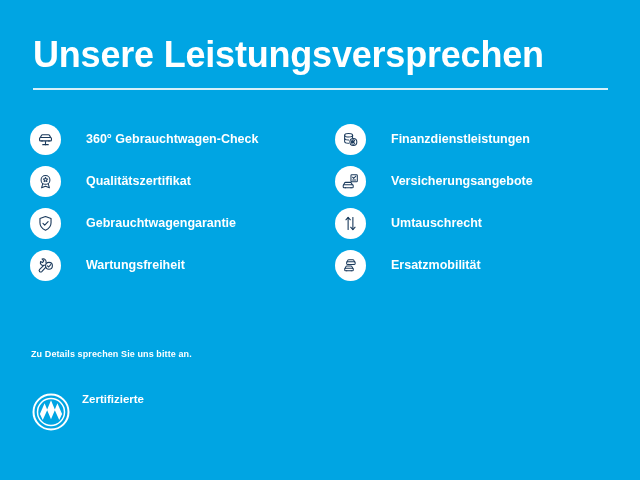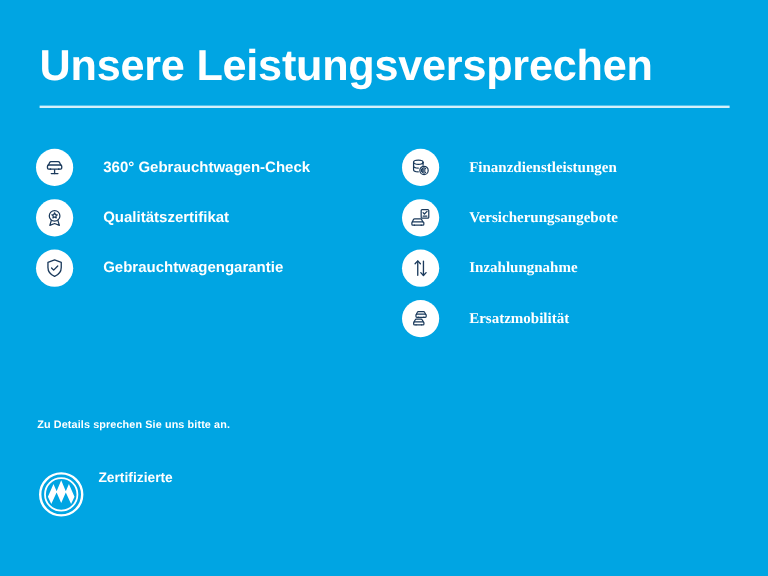--- a/index.html
+++ b/index.html
@@ -51,21 +51,21 @@
     left: 0;
     top: 118px;
     width: 640px;
   }
   .promise-col {
     position: absolute;
     top: 0;
     width: 300px;
   }
   .promise-col.left  { left: 30px; }
-  .promise-col.right { left: 335px; font-family: Liberation Serif, serif; }
+  .promise-col.right { left: 335px; }
 
   .promise-item {
     position: relative;
     height: 42px;
     display: flex;
     align-items: center;
   }
   .promise-icon {
     flex: 0 0 auto;
     width: 31px;
@@ -169,20 +169,31 @@
       <div class="promise-item">
         <div class="promise-icon">
           <svg viewBox="0 0 24 24" fill="none" stroke="#1b3a5c" stroke-width="1.4" stroke-linecap="round" stroke-linejoin="round">
             <path d="M12 3.2l7 2.6v5.4c0 4.3-2.9 7.6-7 9.4-4.1-1.8-7-5.1-7-9.4V5.8z"></path>
             <path d="M8.8 11.8l2.2 2.2 4.3-4.4"></path>
           </svg>
         </div>
         <div class="promise-label">Gebrauchtwagengarantie</div>
       </div>
 
+      <div class="promise-item">
+        <div class="promise-icon">
+          <svg viewBox="0 0 24 24" fill="none" stroke="#1b3a5c" stroke-width="1.4" stroke-linecap="round" stroke-linejoin="round">
+            <path d="M12.6 8.3a3.6 3.6 0 0 0-4.9-4.4L9.9 6 8.4 8.3 5.7 7.1a3.6 3.6 0 0 0 4.7 4.6"></path>
+            <path d="M10.2 11.5L4.6 17a1.9 1.9 0 1 0 2.7 2.7l5.2-5.6"></path>
+            <circle cx="16.4" cy="12.4" r="4.3"></circle>
+            <path d="M14.5 12.4l1.5 1.5 2.6-2.9"></path>
+          </svg>
+        </div>
+        <div class="promise-label">Wartungsfreiheit</div>
+      </div>
 
 
     </div>
 
     <div class="promise-col right">
 
       <div class="promise-item">
         <div class="promise-icon">
           <svg viewBox="0 0 24 24" fill="none" stroke="#1b3a5c" stroke-width="1.3" stroke-linecap="round" stroke-linejoin="round">
             <ellipse cx="9.6" cy="6.6" rx="5" ry="2.2"></ellipse>
@@ -215,21 +226,21 @@
 
       <div class="promise-item">
         <div class="promise-icon">
           <svg viewBox="0 0 24 24" fill="none" stroke="#1b3a5c" stroke-width="1.4" stroke-linecap="round" stroke-linejoin="round">
             <path d="M9 19.5V4.5"></path>
             <path d="M6.2 7.3L9 4.3l2.8 3"></path>
             <path d="M15 4.5v15"></path>
             <path d="M12.2 16.7l2.8 3 2.8-3"></path>
           </svg>
         </div>
-        <div class="promise-label">Inzahlungnahme</div>
+        <div class="promise-label">Umtauschrecht</div>
       </div>
 
 
       <div class="promise-item">
         <div class="promise-icon">
           <svg viewBox="0 0 24 24" fill="none" stroke="#1b3a5c" stroke-width="1.3" stroke-linecap="round" stroke-linejoin="round">
             <path d="M7.6 7.4l1-2a1.3 1.3 0 0 1 1.2-.8h5.2a1.3 1.3 0 0 1 1.2.8l1 2"></path>
             <rect x="7.1" y="7.4" width="10.8" height="3.2" rx="1"></rect>
             <circle cx="9.6" cy="10.6" r="0.7" fill="#1b3a5c" stroke="none"></circle>
             <circle cx="15.4" cy="10.6" r="0.7" fill="#1b3a5c" stroke="none"></circle>

